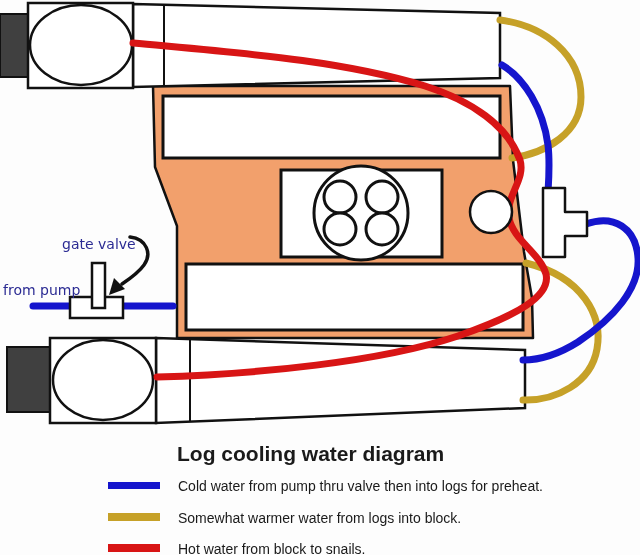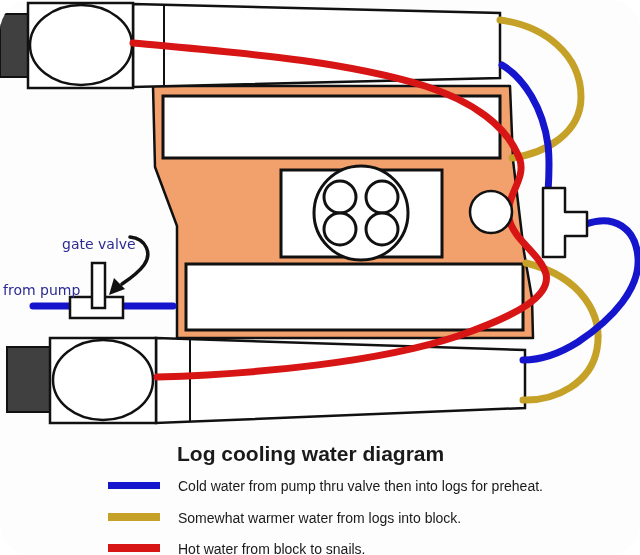--- a/index.html
+++ b/index.html
@@ -1,17 +1,17 @@
 <!DOCTYPE html>
 <html><head>
 <meta charset="utf-8">
 <style>
   html,body{margin:0;padding:0;background:#ffffff;}
   .stage{position:relative;width:640px;height:555px;background:#fdfdfd;overflow:hidden;
-         font-family:"Liberation Sans",sans-serif;border-radius:31px;}
+         font-family:"Liberation Sans",sans-serif;}
   svg{display:block}
   .outline{stroke:#111111;}
   .whitefill{fill:#ffffff;}
   .pipe{fill:none;stroke-linecap:round;}
   .annotation-text{font-family:"DejaVu Sans",sans-serif;font-size:14px;}
   .legend-title{font-family:"Liberation Sans",sans-serif;font-size:21px;font-weight:bold;fill:#1a1a1a;}
   .legend-text{font-family:"Liberation Sans",sans-serif;font-size:14px;fill:#1a1a1a;}
 </style>
 </head>
 <body>

